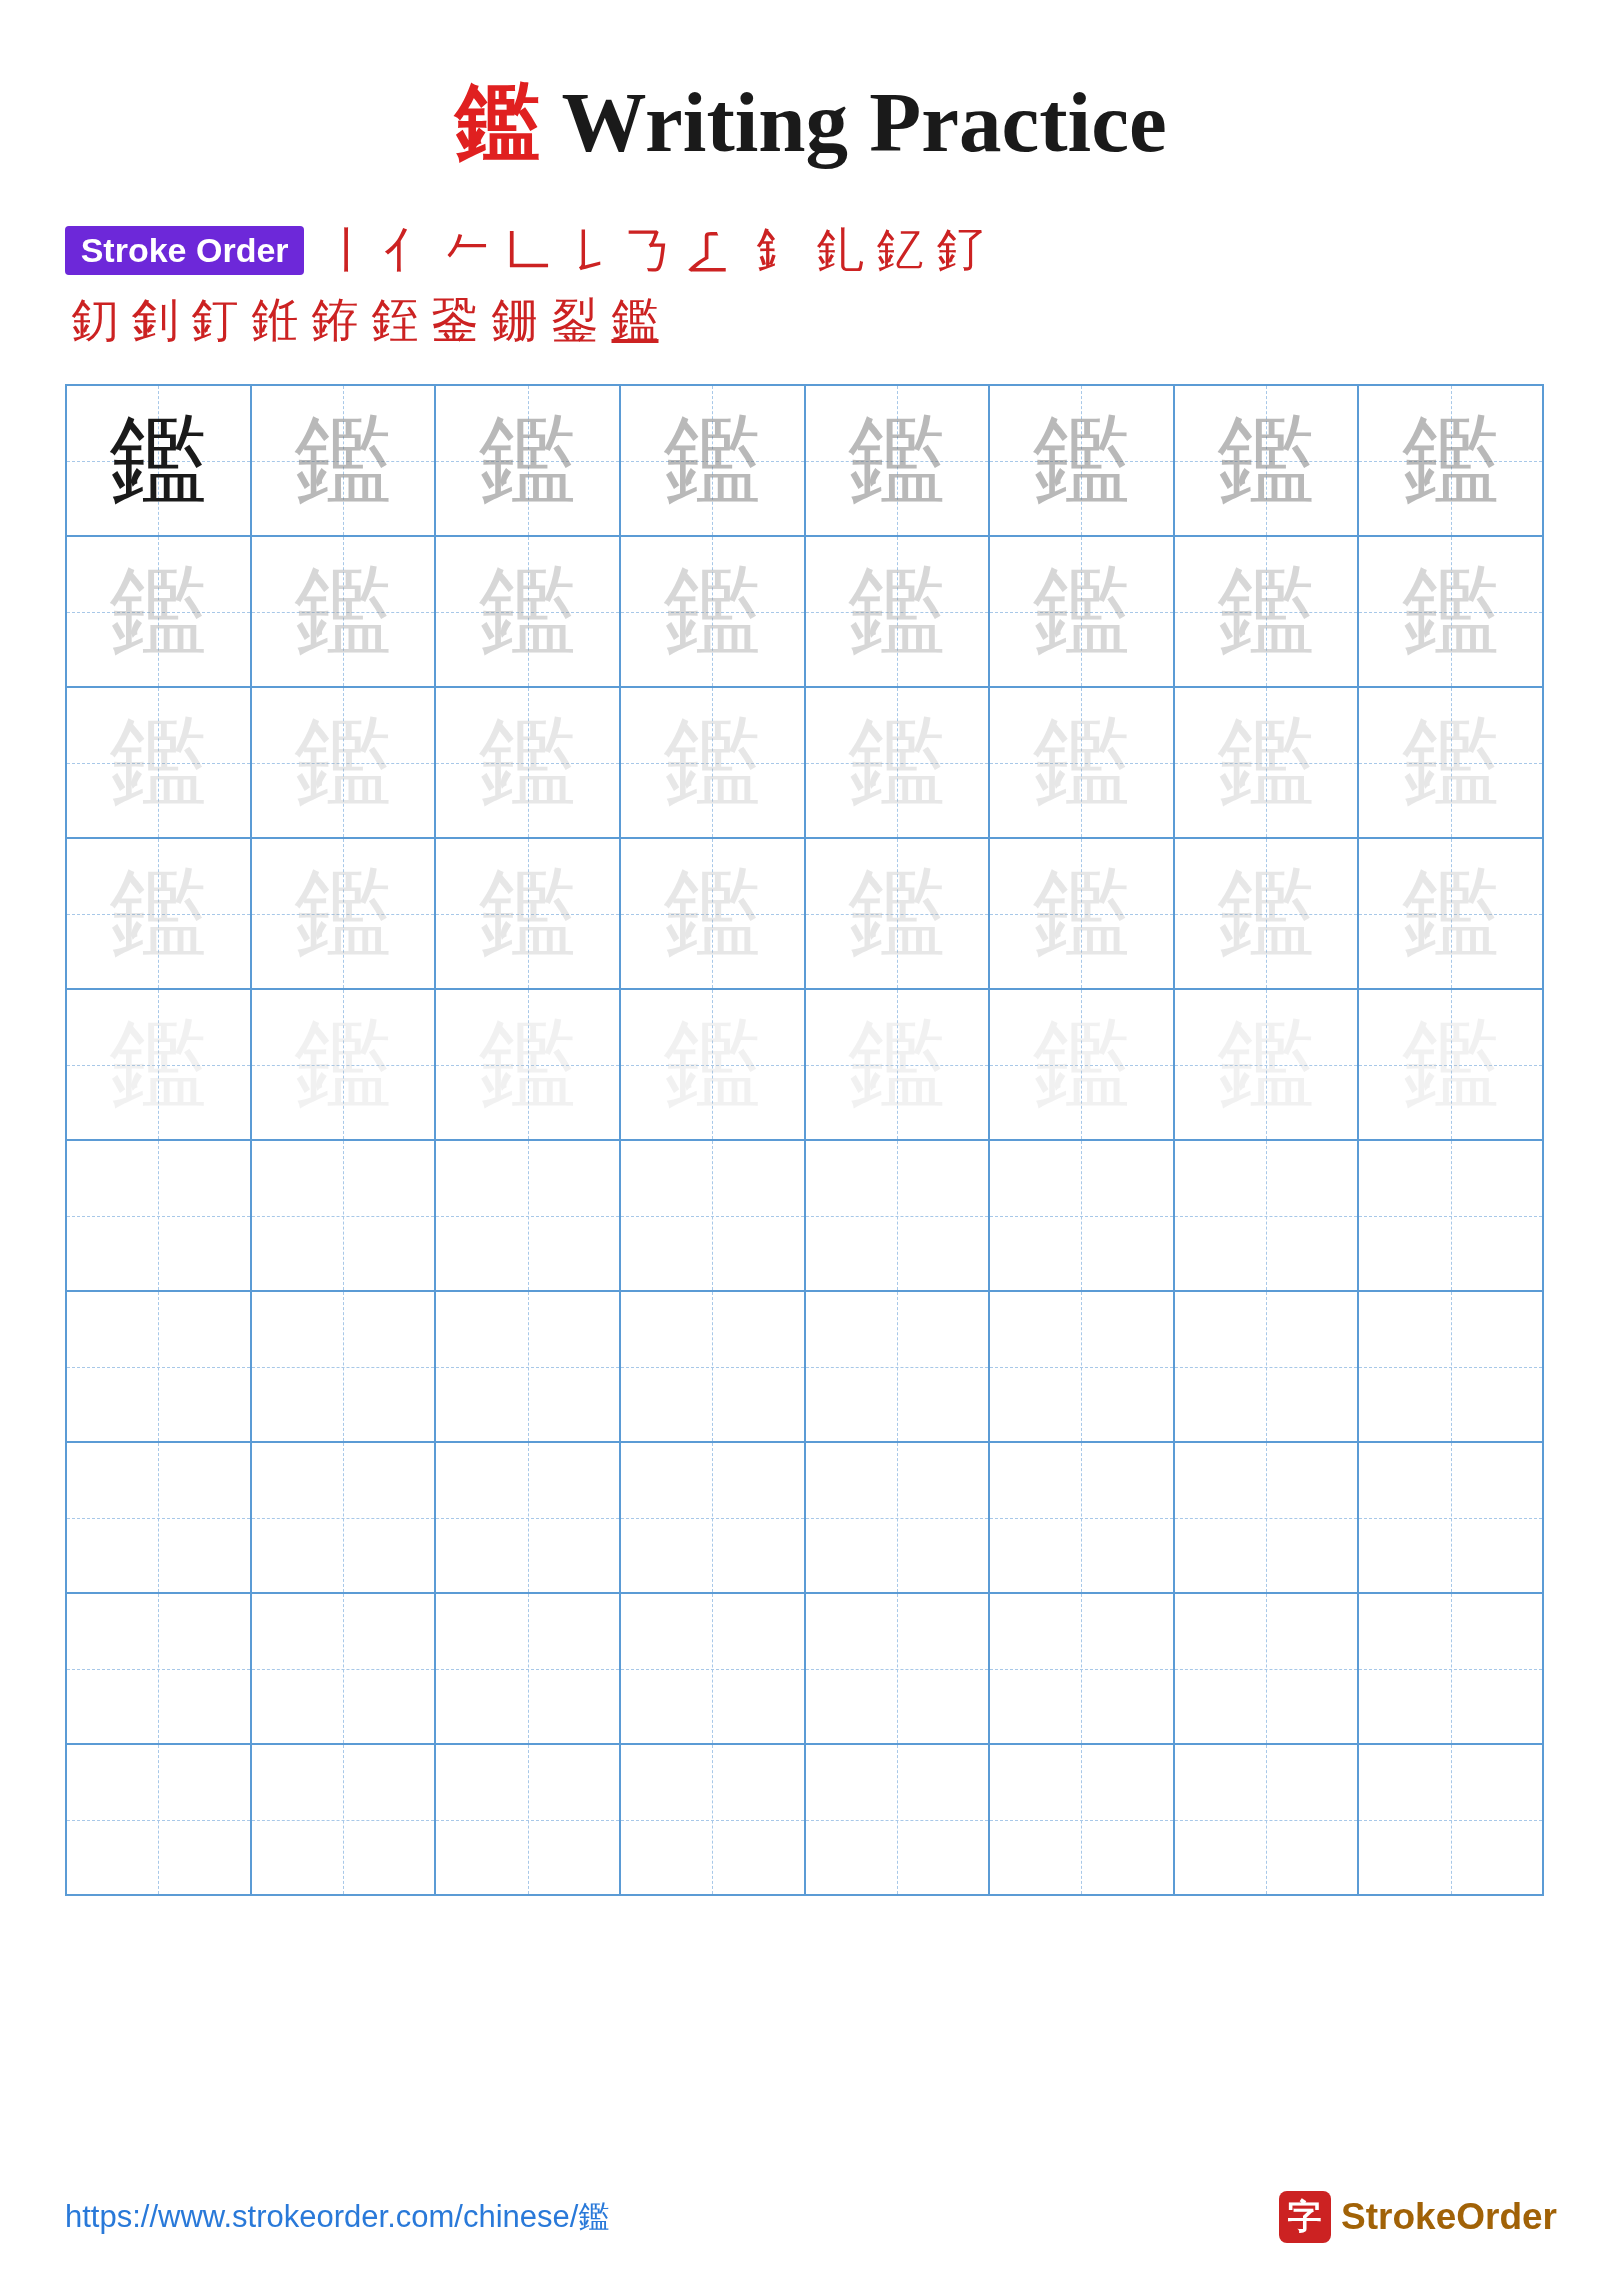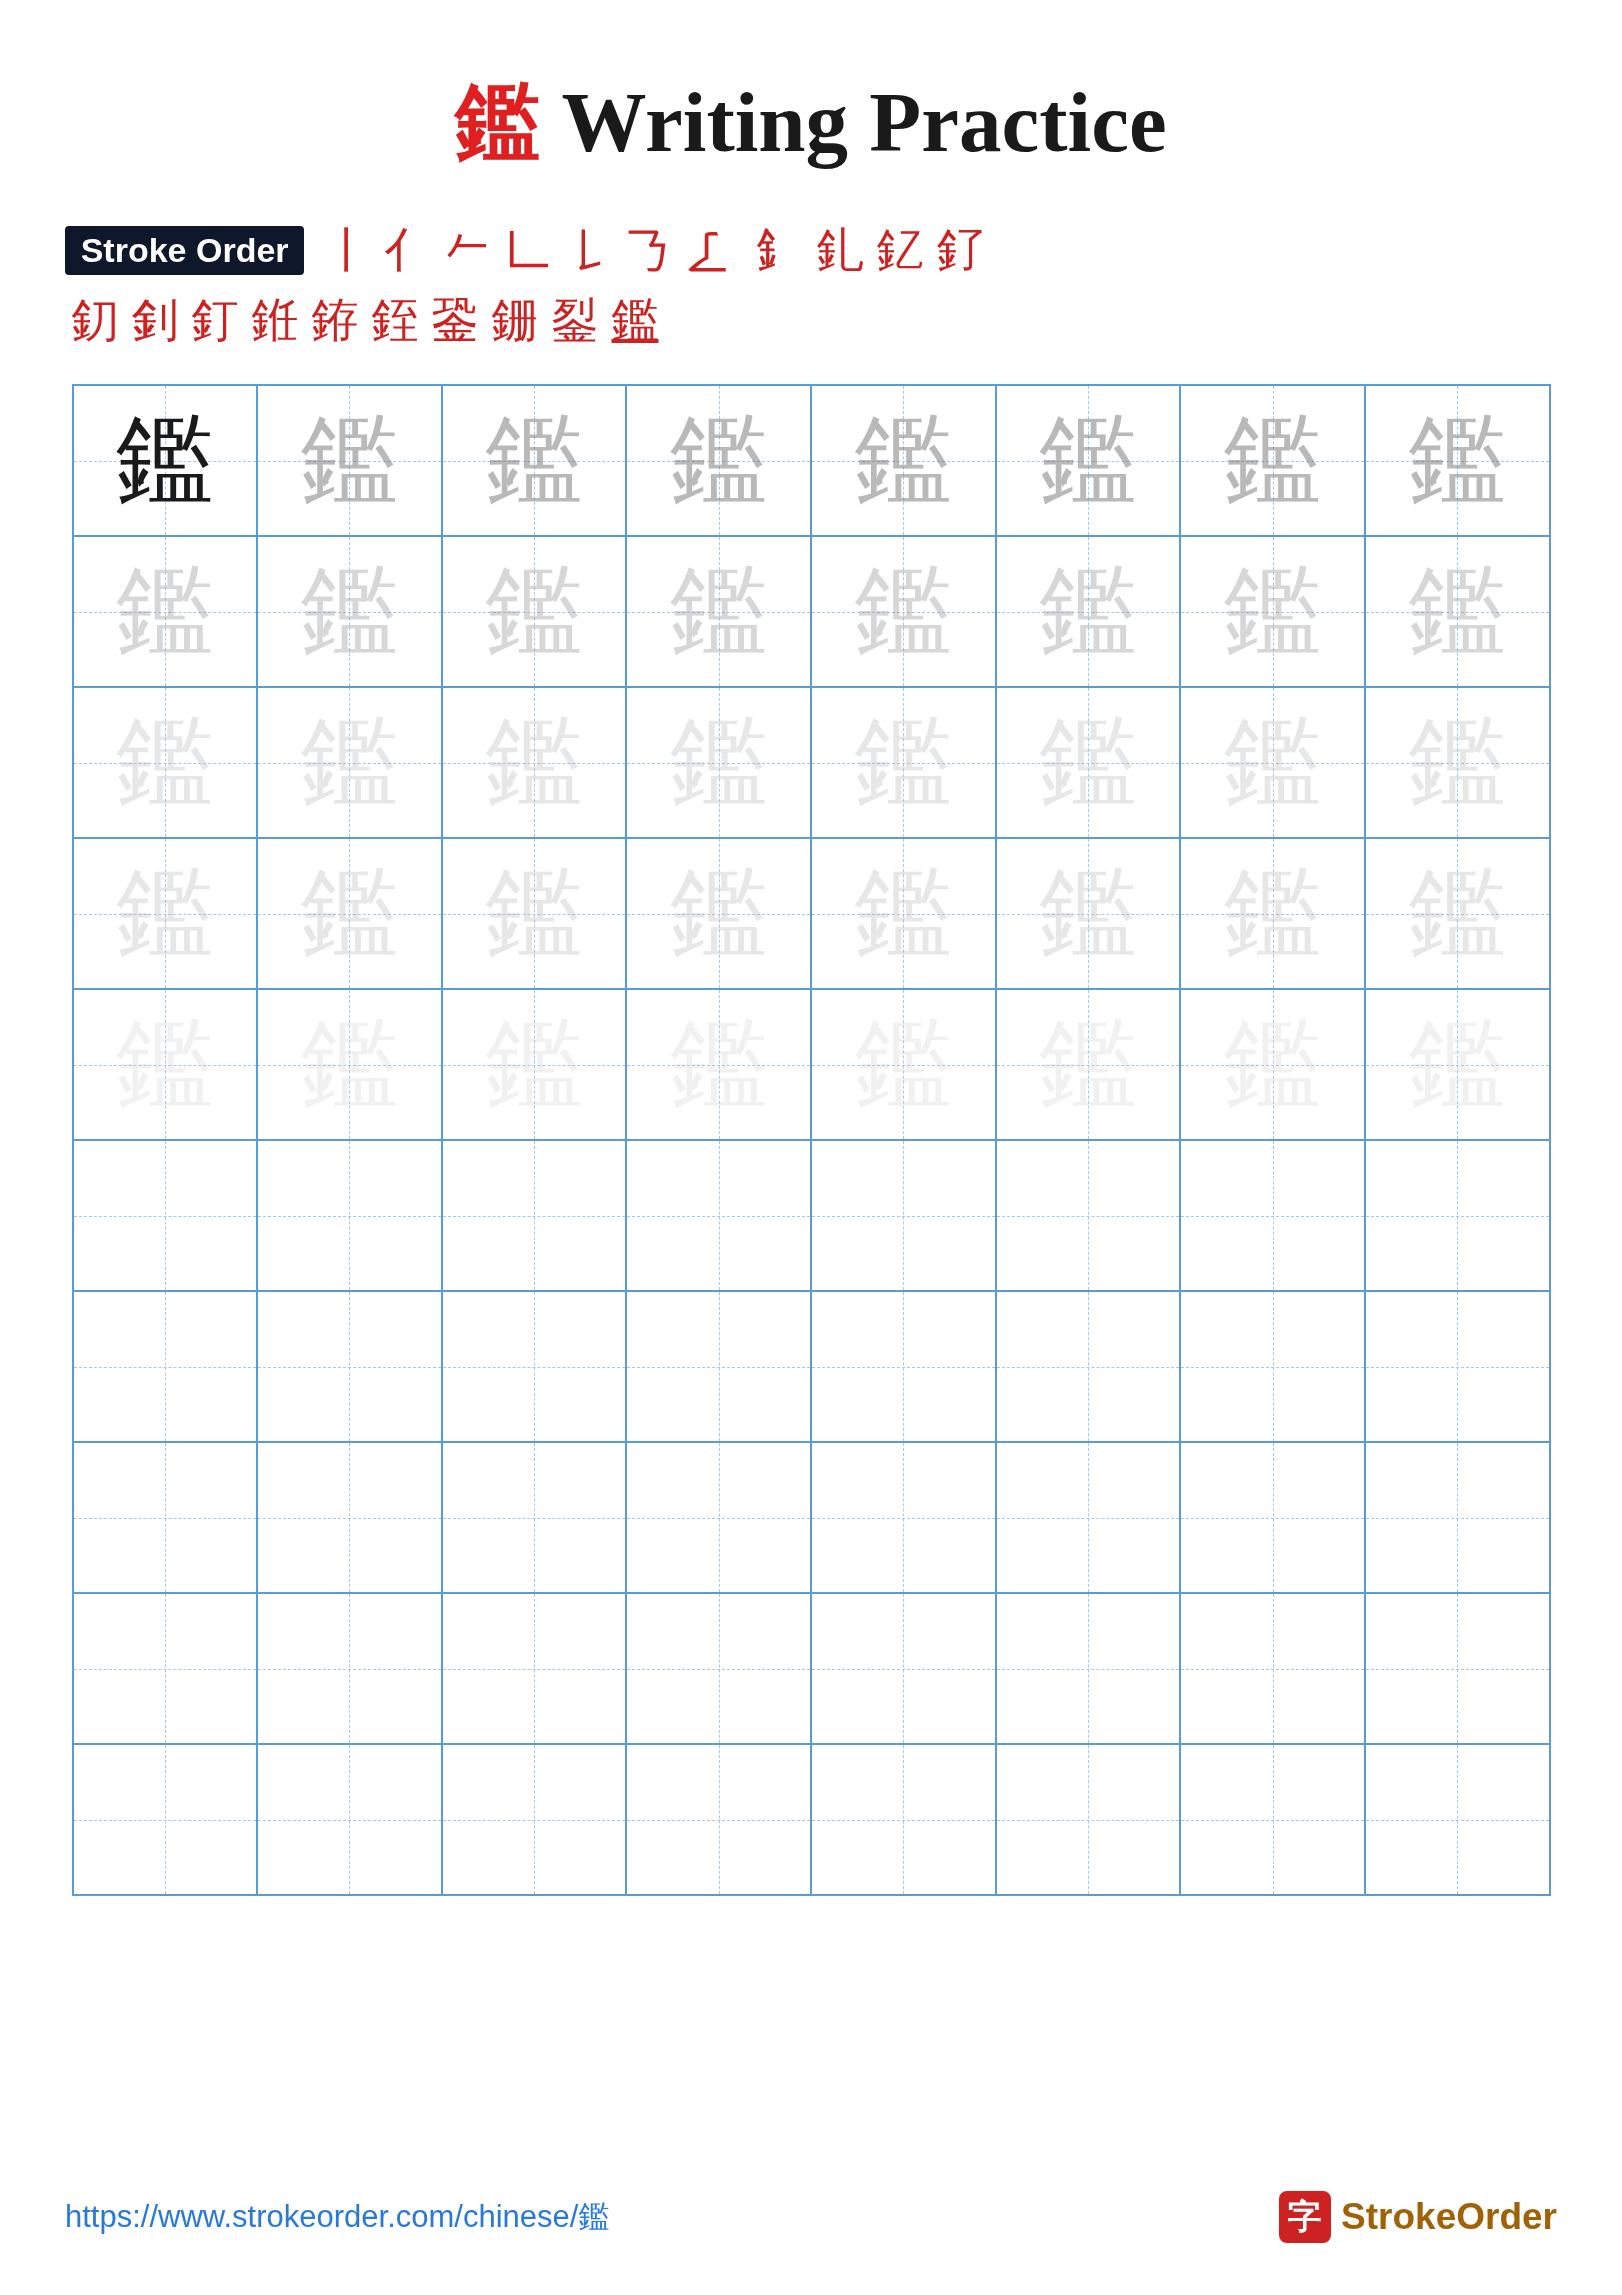--- a/index.html
+++ b/index.html
@@ -11,21 +11,20 @@
       position: relative;
       overflow: hidden;
     }
 
     .page {
       width: 1622px;
       height: 2295px;
       padding: 52px 65px;
       display: flex;
       flex-direction: column;
-      align-items: center;
     }
 
     .title {
       font-size: 85px;
       font-weight: bold;
       color: #1a1a1a;
       text-align: center;
       margin-bottom: 39px;
       margin-top: 13px;
     }
@@ -41,21 +40,21 @@
 
     .stroke-order-row {
       display: flex;
       align-items: center;
       flex-wrap: wrap;
       gap: 0px;
       margin-bottom: 6.5px;
     }
 
     .stroke-order-badge {
-      background: #0f172a;
+      background: #6d28d9;
       color: white;
       font-size: 34px;
       font-weight: bold;
       padding: 5.2px 15.7px;
       border-radius: 3.9px;
       margin-right: 13px;
       font-family: Arial, sans-serif;
       white-space: nowrap;
     }
 

